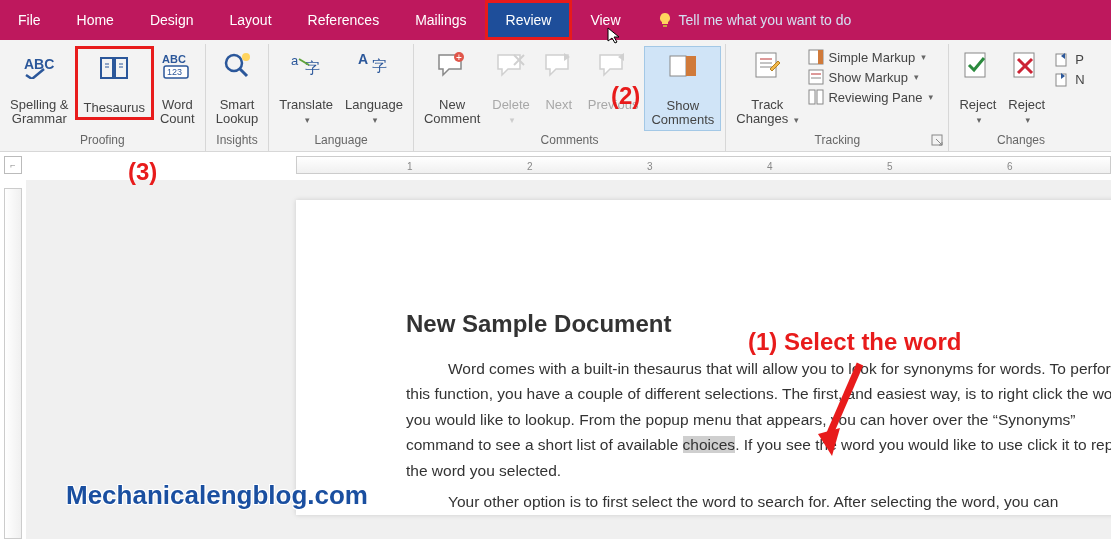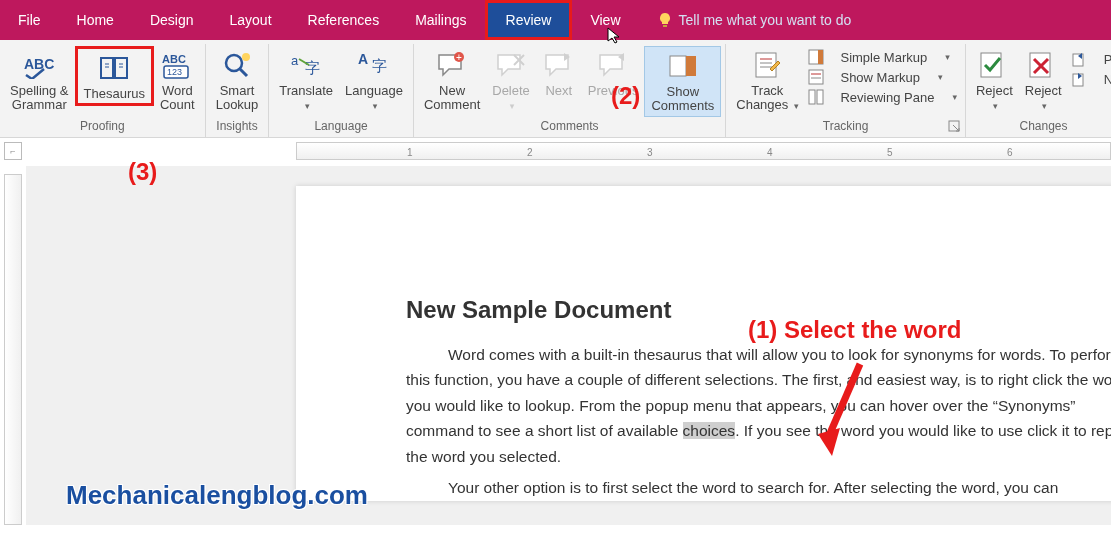--- a/index.html
+++ b/index.html
@@ -61,33 +61,33 @@
   display: flex;
   flex-direction: column;
   gap: 2px;
 }
 .bigbtn {
   display: flex;
   flex-direction: column;
   align-items: center;
   justify-content: flex-start;
   padding: 2px 6px;
-  gap: 2px;
+  gap: 16px;
   cursor: pointer;
   text-align: center;
   color: #444;
 }
 .bigbtn.disabled { color: #a8a8a8; }
 .bigbtn .iconbox { width: 34px; height: 34px; display:flex; align-items:center; justify-content:center; }
 .bigbtn .lbl { font-size: 13px; line-height: 1.1; white-space: pre; }
 .bigbtn.selected { background: #d0e4f7; border:1px solid #a3c8e6; }
 .smallrow {
   display: flex;
   align-items: center;
-  gap: 16px;
+  gap: 4px;
   padding: 1px 4px;
   font-size: 13px;
   color: #444;
   cursor: pointer;
   white-space: nowrap;
 }
 .smallrow svg { flex:0 0 auto; }
 .glauncher {
   position: absolute;
   right: 3px;
@@ -434,21 +434,21 @@
     <div class="page">
       <h1>New Sample Document</h1>
       <p>
         <span>Word comes with a built-in thesaurus that will allow you to look for synonyms for words. To perform this function, you have a couple of different selections. The first, and easiest way, is to right click the word you would like to lookup. From the popup menu that appears, you can hover over the “Synonyms” command to see a short list of available </span><span class="sel-word">choices</span><span>. If you see the word you would like to use click it to replace the word you selected.</span>
       </p>
       <p style="margin-top:6px;">Your other option is to first select the word to search for. After selecting the word, you can</p>
     </div>
   </div>
 </div>
 
-<div class="annot" style="left:748px; top:316px;">(1)  Select the word</div>
+<div class="annot" style="left:748px; top:328px;">(1)  Select the word</div>
 <div class="annot" style="left:611px; top:82px;">(2)</div>
 <div class="annot" style="left:128px; top:158px;">(3)</div>
 
 <svg class="arrow" style="left:810px; top:356px;" width="70" height="110">
   <line x1="50" y1="8" x2="18" y2="82" stroke="#e81b1b" stroke-width="7"></line>
   <polygon points="8,78 30,72 22,100" fill="#e81b1b"></polygon>
 </svg>
 
 <div class="watermark">Mechanicalengblog.com</div>
 

